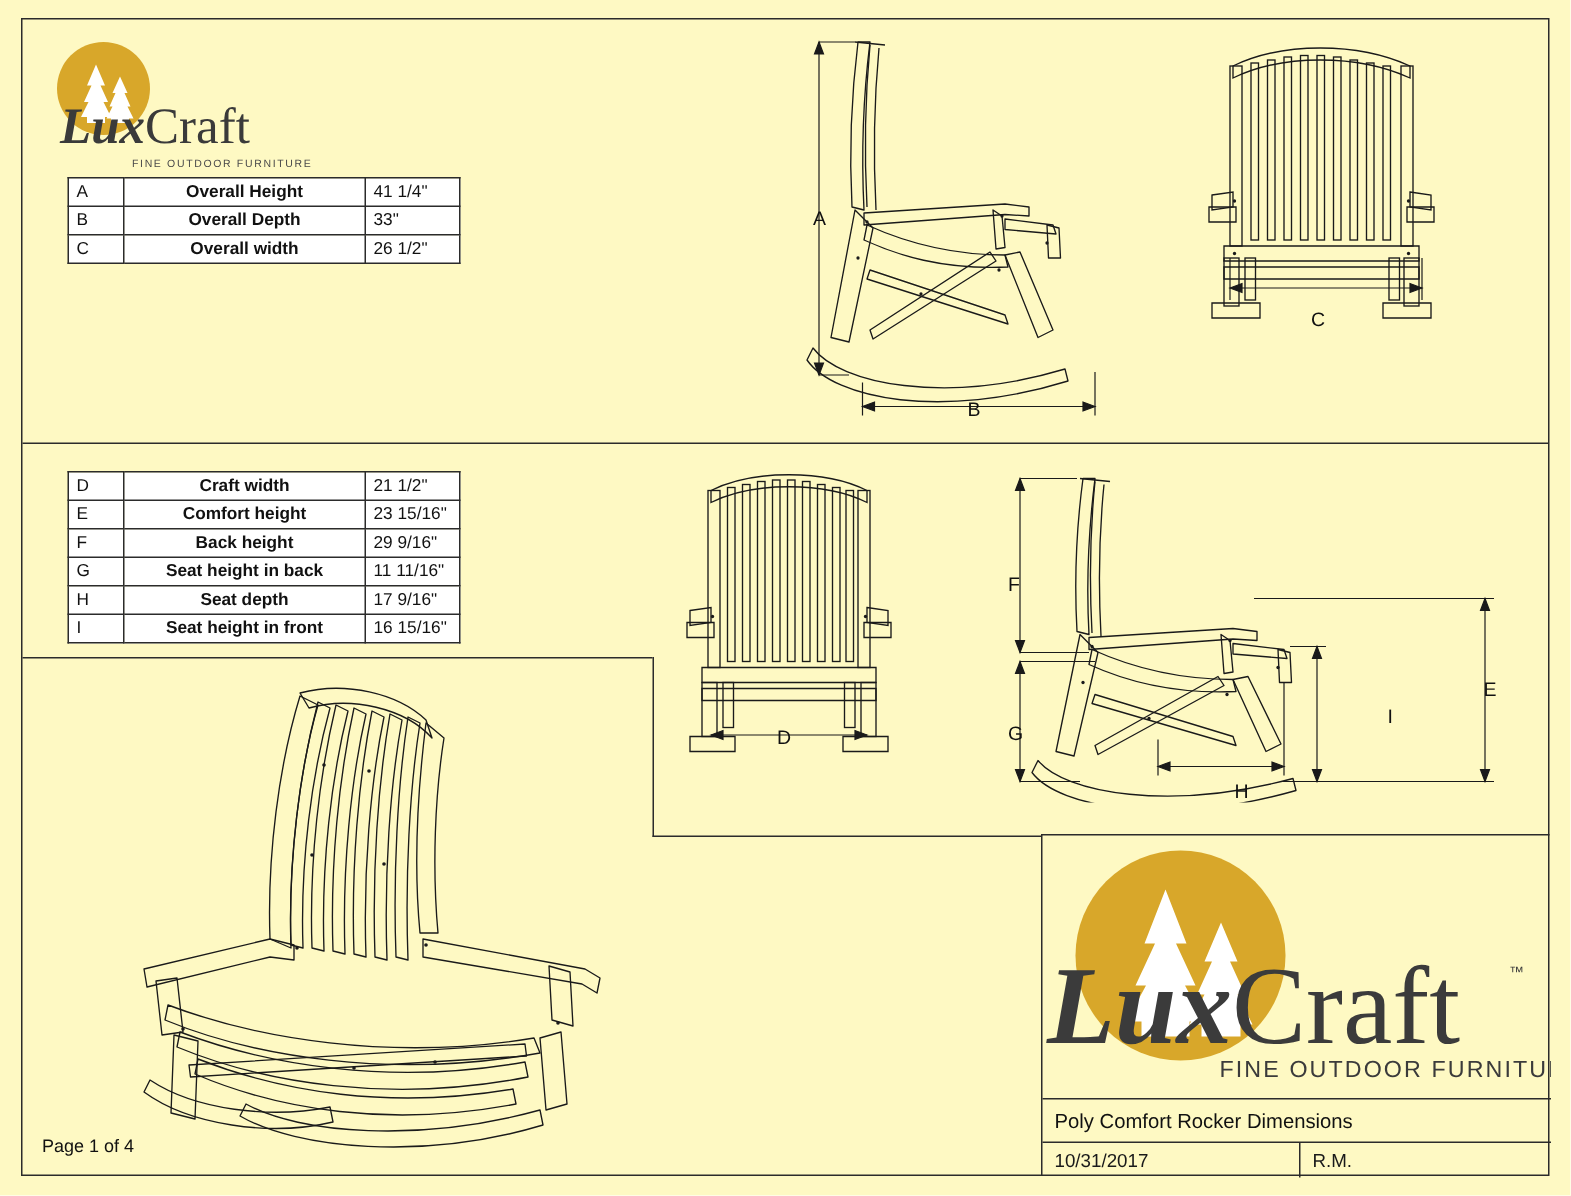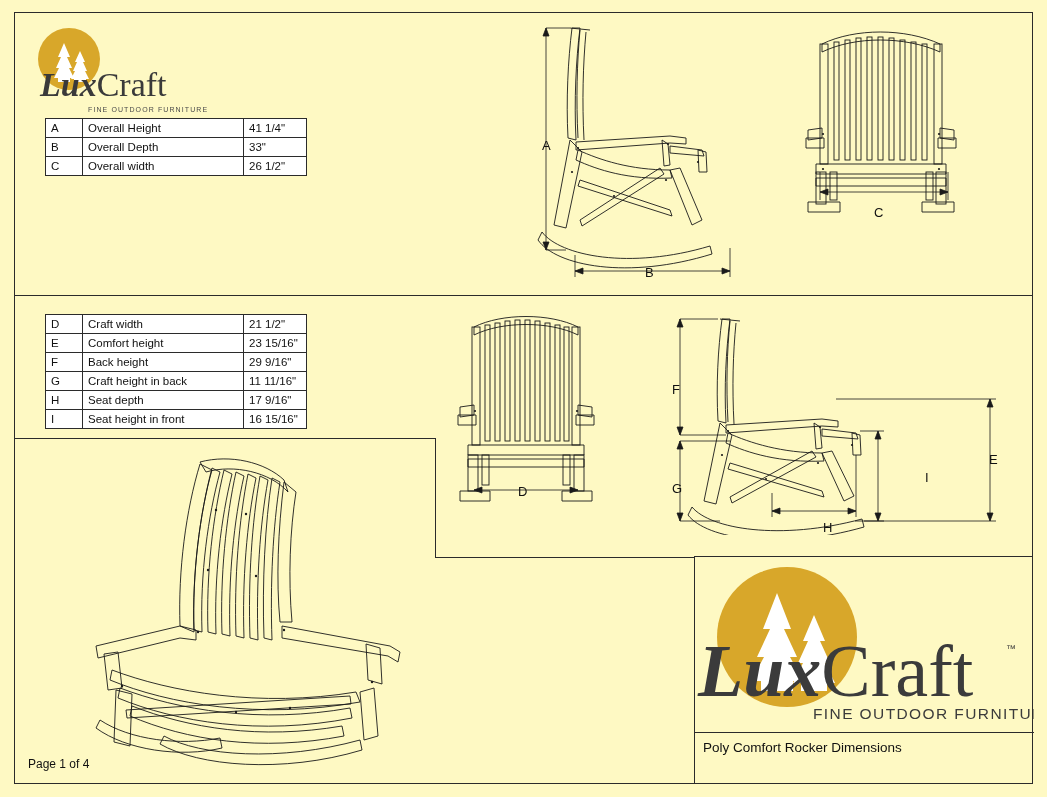--- a/index.html
+++ b/index.html
@@ -99,21 +99,21 @@
   }
   table.spec td {
     border: 1px solid #2b2b2b;
     padding: 2px 5px;
     height: 14px;
     line-height: 14px;
     white-space: nowrap;
     background: #fff;
   }
   table.spec td.k { width: 26px; text-align: left; }
-  table.spec td.d { width: 150px; text-align: left; }
+  table.spec td.d { width: 150px; text-align: center; font-weight: bold; }
   table.spec td.v { width: 52px; text-align: left; }
   td.noborder { border: none !important; background: transparent !important; }
 
   #tableA { left: 45px; top: 118px; }
   #tableB { left: 45px; top: 314px; }
 
   
   .draw {
     position: absolute;
     pointer-events: none;
@@ -295,21 +295,21 @@
       <td class="d">Comfort height</td>
       <td class="v">23 15/16"</td>
     </tr>
     <tr>
       <td class="k">F</td>
       <td class="d">Back height</td>
       <td class="v">29 9/16"</td>
     </tr>
     <tr>
       <td class="k">G</td>
-      <td class="d">Craft height in back</td>
+      <td class="d">Seat height in back</td>
       <td class="v">11 11/16"</td>
     </tr>
     <tr>
       <td class="k">H</td>
       <td class="d">Seat depth</td>
       <td class="v">17 9/16"</td>
     </tr>
     <tr>
       <td class="k">I</td>
       <td class="d">Seat height in front</td>
@@ -583,17 +583,21 @@
       </svg>
       <div class="wordmark">
         <span class="lux">Lux</span><span class="craft">Craft</span>
       </div>
       <div class="tm">™</div>
       <div class="tagline">FINE OUTDOOR FURNITURE</div>
     </div>
     <div class="tb-row1">
       <span>Poly Comfort Rocker Dimensions</span>
     </div>
+    <div class="tb-row2">
+      <div class="cellA">10/31/2017</div>
+      <div class="cellB">R.M.</div>
+    </div>
   </div>
 
   <div class="pagelabel">Page 1 of 4</div>
 
 </div>
 
 </body></html>

